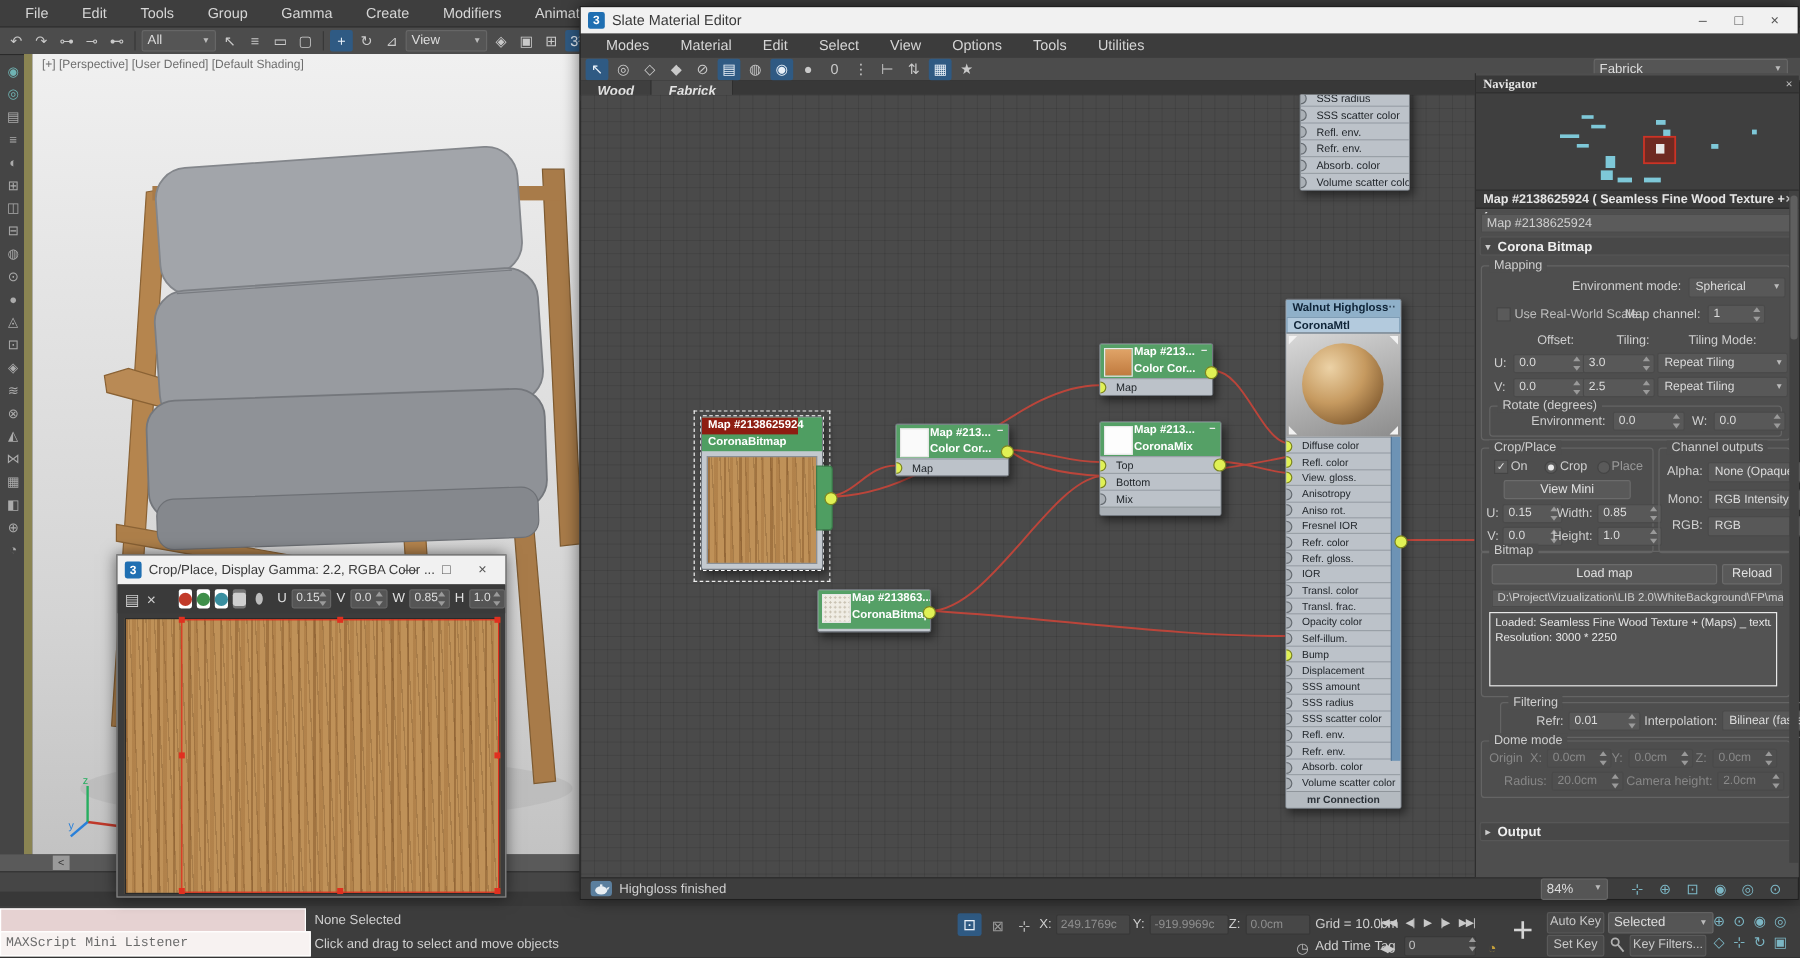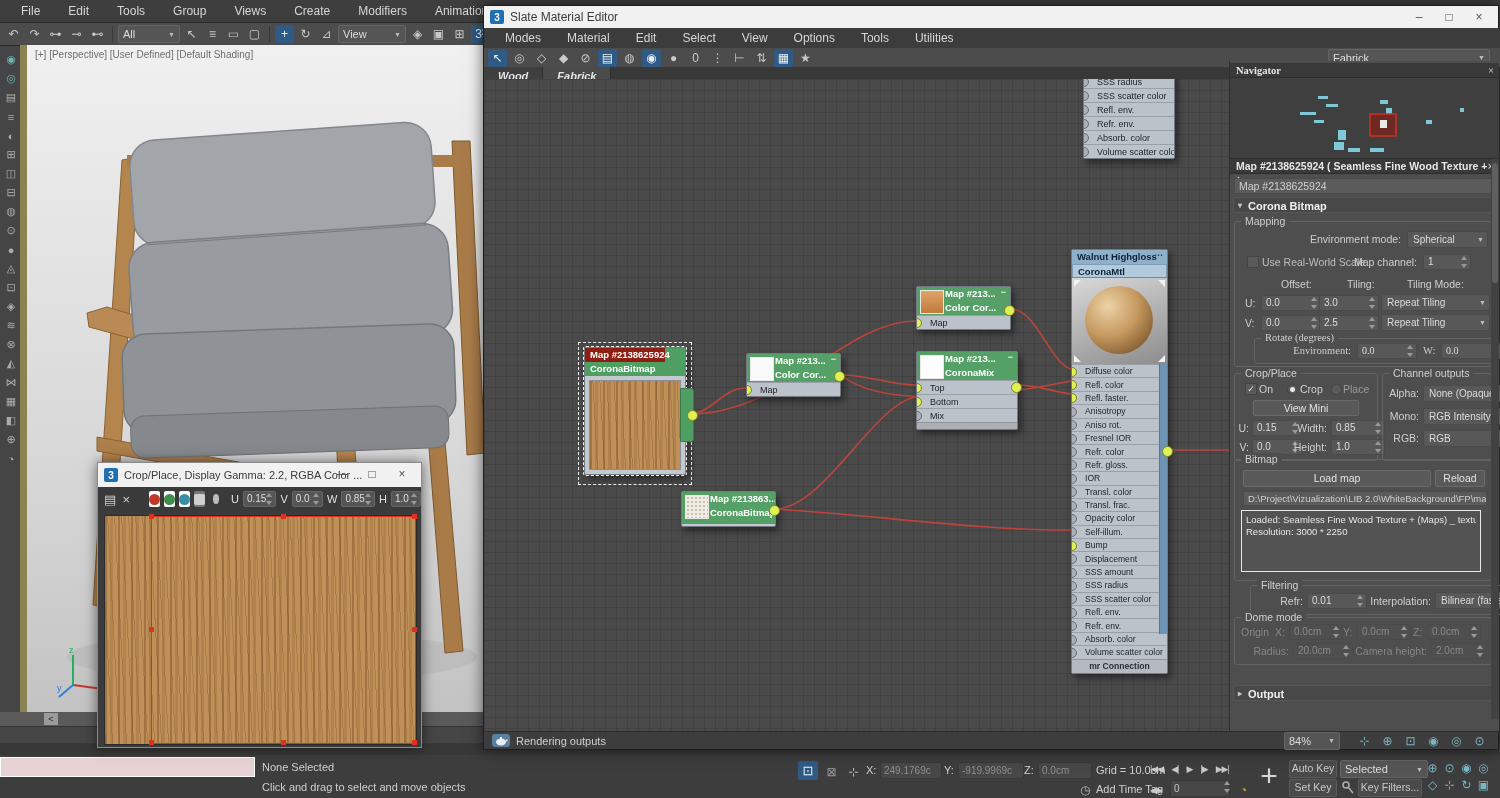--- a/index.html
+++ b/index.html
@@ -128,21 +128,21 @@
 </head>
 <body>
 
 <div id="root">
 
   <div class="abs max-menubar">
       <span class="mi">File</span>
       <span class="mi">Edit</span>
       <span class="mi">Tools</span>
       <span class="mi">Group</span>
-      <span class="mi">Views</span>
+      <span class="mi">Gamma</span>
       <span class="mi">Create</span>
       <span class="mi">Modifiers</span>
       <span class="mi">Animation</span>
       <span class="mi">Graph Editors</span>
       <span class="mi">Rend</span>
     </div>
 
   <div class="abs max-toolbar">
     <span style="display:flex;gap:2px;">
         <span class="ticon">↶</span>
@@ -244,20 +244,21 @@
 
   <div class="abs" style="left:0;top:712px;width:483px;height:14px;background:#5a5a5a;">
     <span style="position:absolute;left:44px;top:1px;width:14px;height:12px;background:#9a9a9a;color:#2e2e2e;
                  font-size:9px;text-align:center;line-height:12px;">&lt;</span>
   </div>
   <div class="abs" style="left:0;top:726px;width:483px;height:17px;background:#464646;border-top:1px solid #333;"></div>
   <div class="abs" style="left:0;top:743px;width:483px;height:12px;background:#383838;"></div>
 
   <div class="abs statusbar">
     <div class="ms-pink"></div>
+    <div class="ms-white">MAXScript Mini Listener</div>
     <span class="sb-text" style="left:262px;top:6px;">None Selected</span>
     <span class="sb-text" style="left:262px;top:26px;">Click and drag to select and move objects</span>
 
     <span class="ticon act" style="position:absolute;left:798px;top:6px;width:20px;height:19px;font-size:13px;">⊡</span>
     <span class="ticon" style="position:absolute;left:822px;top:8px;color:#9a9a9a;">⊠</span>
     <span class="ticon" style="position:absolute;left:844px;top:8px;color:#bdbdbd;">⊹</span>
 
     <span class="sb-text" style="left:866px;top:9px;">X:</span>
     <span class="sb-field" style="left:880px;top:7px;width:54px;">249.1769c</span>
     <span class="sb-text" style="left:944px;top:9px;">Y:</span>
@@ -498,21 +499,21 @@
             <div class="nrow">
               <span class="dot on"></span>
               <span class="ntext">Diffuse color</span>
             </div>
             <div class="nrow">
               <span class="dot on"></span>
               <span class="ntext">Refl. color</span>
             </div>
             <div class="nrow">
               <span class="dot on"></span>
-              <span class="ntext">Refl. faster.</span>
+              <span class="ntext">View. gloss.</span>
             </div>
             <div class="nrow">
               <span class="dot"></span>
               <span class="ntext">Anisotropy</span>
             </div>
             <div class="nrow">
               <span class="dot"></span>
               <span class="ntext">Aniso rot.</span>
             </div>
             <div class="nrow">
@@ -591,21 +592,21 @@
       </div>
     </div>
 
     <div class="sl-bottom">
       <svg width="18" height="13" viewBox="0 0 18 13" style="margin:0 6px 0 8px;">
         <rect x="0" y="0" width="18" height="13" rx="3" fill="#5b7f9e"></rect>
         <ellipse cx="9" cy="8" rx="5" ry="3.4" fill="#e8eef2"></ellipse>
         <path d="M13.5,6 L16,5 L14.5,8 Z" fill="#e8eef2"></path>
         <rect x="8" y="3" width="2" height="2" fill="#e8eef2"></rect>
       </svg>
-      <span style="color:#cfcfcf;">Rendering outputs</span>
+      <span style="color:#cfcfcf;">Highgloss finished</span>
       <span class="dd" style="position:absolute;right:158px;width:46px;">
         <span>84%</span>
         <span class="ar">▼</span>
       </span>
       <span style="position:absolute;right:10px;display:flex;gap:6px;">
           <span class="navi">⊹</span>
           <span class="navi">⊕</span>
           <span class="navi">⊡</span>
           <span class="navi">◉</span>
           <span class="navi">◎</span>
@@ -694,21 +695,21 @@
         </span>
         <span class="nfield" style="left:84px;top:93px;width:44px;">
           <span>2.5</span><span class="spin">
               <i class="up"></i>
               <i class="dn"></i>
             </span>
         </span>
         <span class="pdd" style="left:146px;top:92px;width:88px;">
           <span>Repeat Tiling</span><span class="ar">▼</span>
         </span>
-        <div class="grp" style="left:19px;top:116px;width:242px;height:24px;font-family:Liberation Serif, serif;">
+        <div class="grp" style="left:6px;top:116px;width:242px;height:24px;">
           <span class="cap" style="background:#4e4e4e;">Rotate (degrees)</span>
           <span class="lbl" style="left:22px;top:6px;width:74px;">Environment:</span>
           <span class="nfield" style="left:102px;top:4px;width:44px;">
             <span>0.0</span><span class="spin">
                 <i class="up"></i>
                 <i class="dn"></i>
               </span>
           </span>
           <span class="lbl" style="left:168px;top:6px;">W:</span>
           <span class="nfield" style="left:186px;top:4px;width:44px;">

